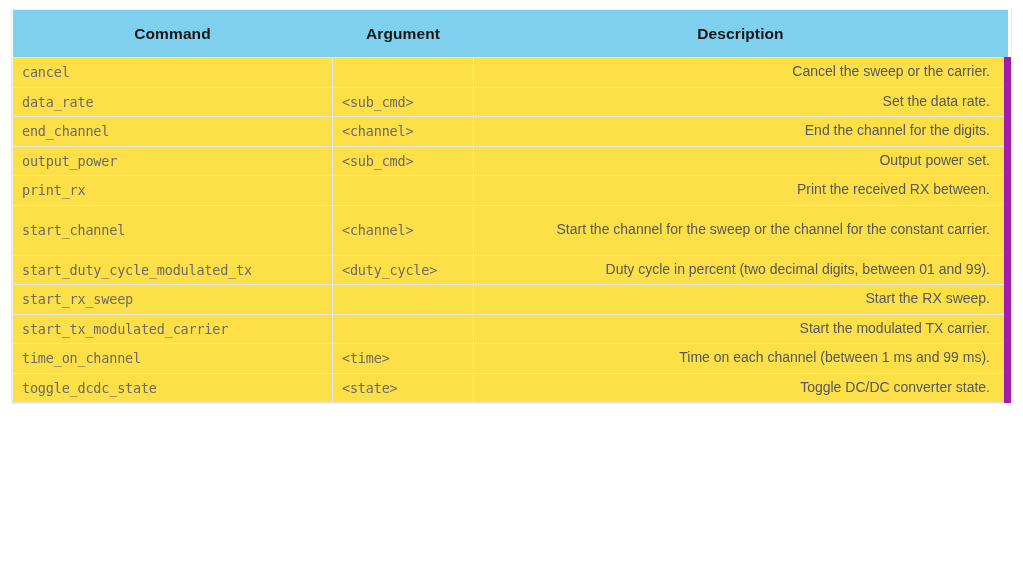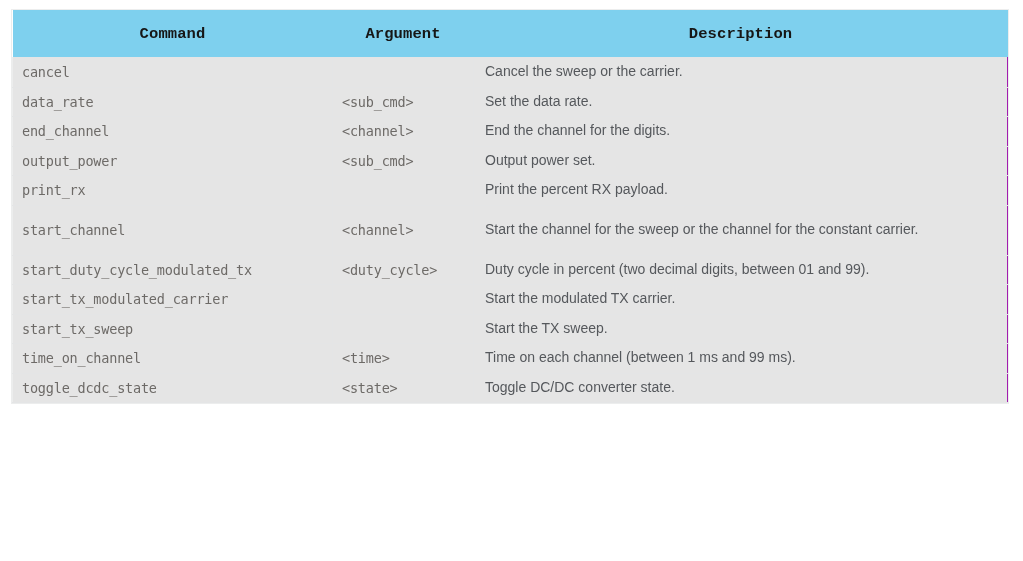--- a/index.html
+++ b/index.html
@@ -32,39 +32,40 @@
     background: #ffffff;
     box-shadow: 0 0 0 1px #eceded;
   }
   table.cmd-table col.c-cmd  { width: 320px; }
   table.cmd-table col.c-arg  { width: 141px; }
   table.cmd-table col.c-desc { width: 534px; }
 
   thead th {
     background: #7ed0ee;
     color: #161616;
-    font-family: Liberation Mono, monospace;
+    font-family: Liberation Sans, sans-serif;
     font-weight: bold;
     font-size: 15.5px;
     text-align: center;
     height: 47px;
     padding: 0 6px;
     border: none;
     letter-spacing: 0.1px;
   }
   tbody td {
     border: 1px solid #e4e5e6;
     border-left: none;
     border-right: 1px solid #e4e5e6;
     padding: 4px 9px;
     vertical-align: middle;
-    background: #e5e5e5;
+    background: #fde047;
   }
   tbody tr td:last-child {
-    border-right: 1px solid #a21caf;
+    border-right: 7px solid #a21caf;
+    text-align: right;
   }
   tbody tr td:first-child {
     border-left: 1px solid #eceded;
   }
   td.cmd, td.arg {
     font-family: "DejaVu Sans Mono", "Liberation Mono", monospace;
     font-size: 13.5px;
     color: #6d6a67;
     white-space: nowrap;
     letter-spacing: -0.2px;
@@ -117,41 +118,41 @@
             <td class="desc">End the channel for the digits.</td>
           </tr>
           <tr>
             <td class="cmd">output_power</td>
             <td class="arg">&lt;sub_cmd&gt;</td>
             <td class="desc">Output power set.</td>
           </tr>
           <tr>
             <td class="cmd">print_rx</td>
             <td class="arg"></td>
-            <td class="desc">Print the percent RX payload.</td>
+            <td class="desc">Print the received RX between.</td>
           </tr>
           <tr class="tall">
             <td class="cmd">start_channel</td>
             <td class="arg">&lt;channel&gt;</td>
             <td class="desc">Start the channel for the sweep or the channel for the constant carrier.</td>
           </tr>
           <tr>
             <td class="cmd">start_duty_cycle_modulated_tx</td>
             <td class="arg">&lt;duty_cycle&gt;</td>
             <td class="desc">Duty cycle in percent (two decimal digits, between 01 and 99).</td>
           </tr>
           <tr>
+            <td class="cmd">start_rx_sweep</td>
+            <td class="arg"></td>
+            <td class="desc">Start the RX sweep.</td>
+          </tr>
+          <tr>
             <td class="cmd">start_tx_modulated_carrier</td>
             <td class="arg"></td>
             <td class="desc">Start the modulated TX carrier.</td>
-          </tr>
-          <tr>
-            <td class="cmd">start_tx_sweep</td>
-            <td class="arg"></td>
-            <td class="desc">Start the TX sweep.</td>
           </tr>
           <tr>
             <td class="cmd">time_on_channel</td>
             <td class="arg">&lt;time&gt;</td>
             <td class="desc">Time on each channel (between 1 ms and 99 ms).</td>
           </tr>
           <tr>
             <td class="cmd">toggle_dcdc_state</td>
             <td class="arg">&lt;state&gt;</td>
             <td class="desc">Toggle DC/DC converter state.</td>

